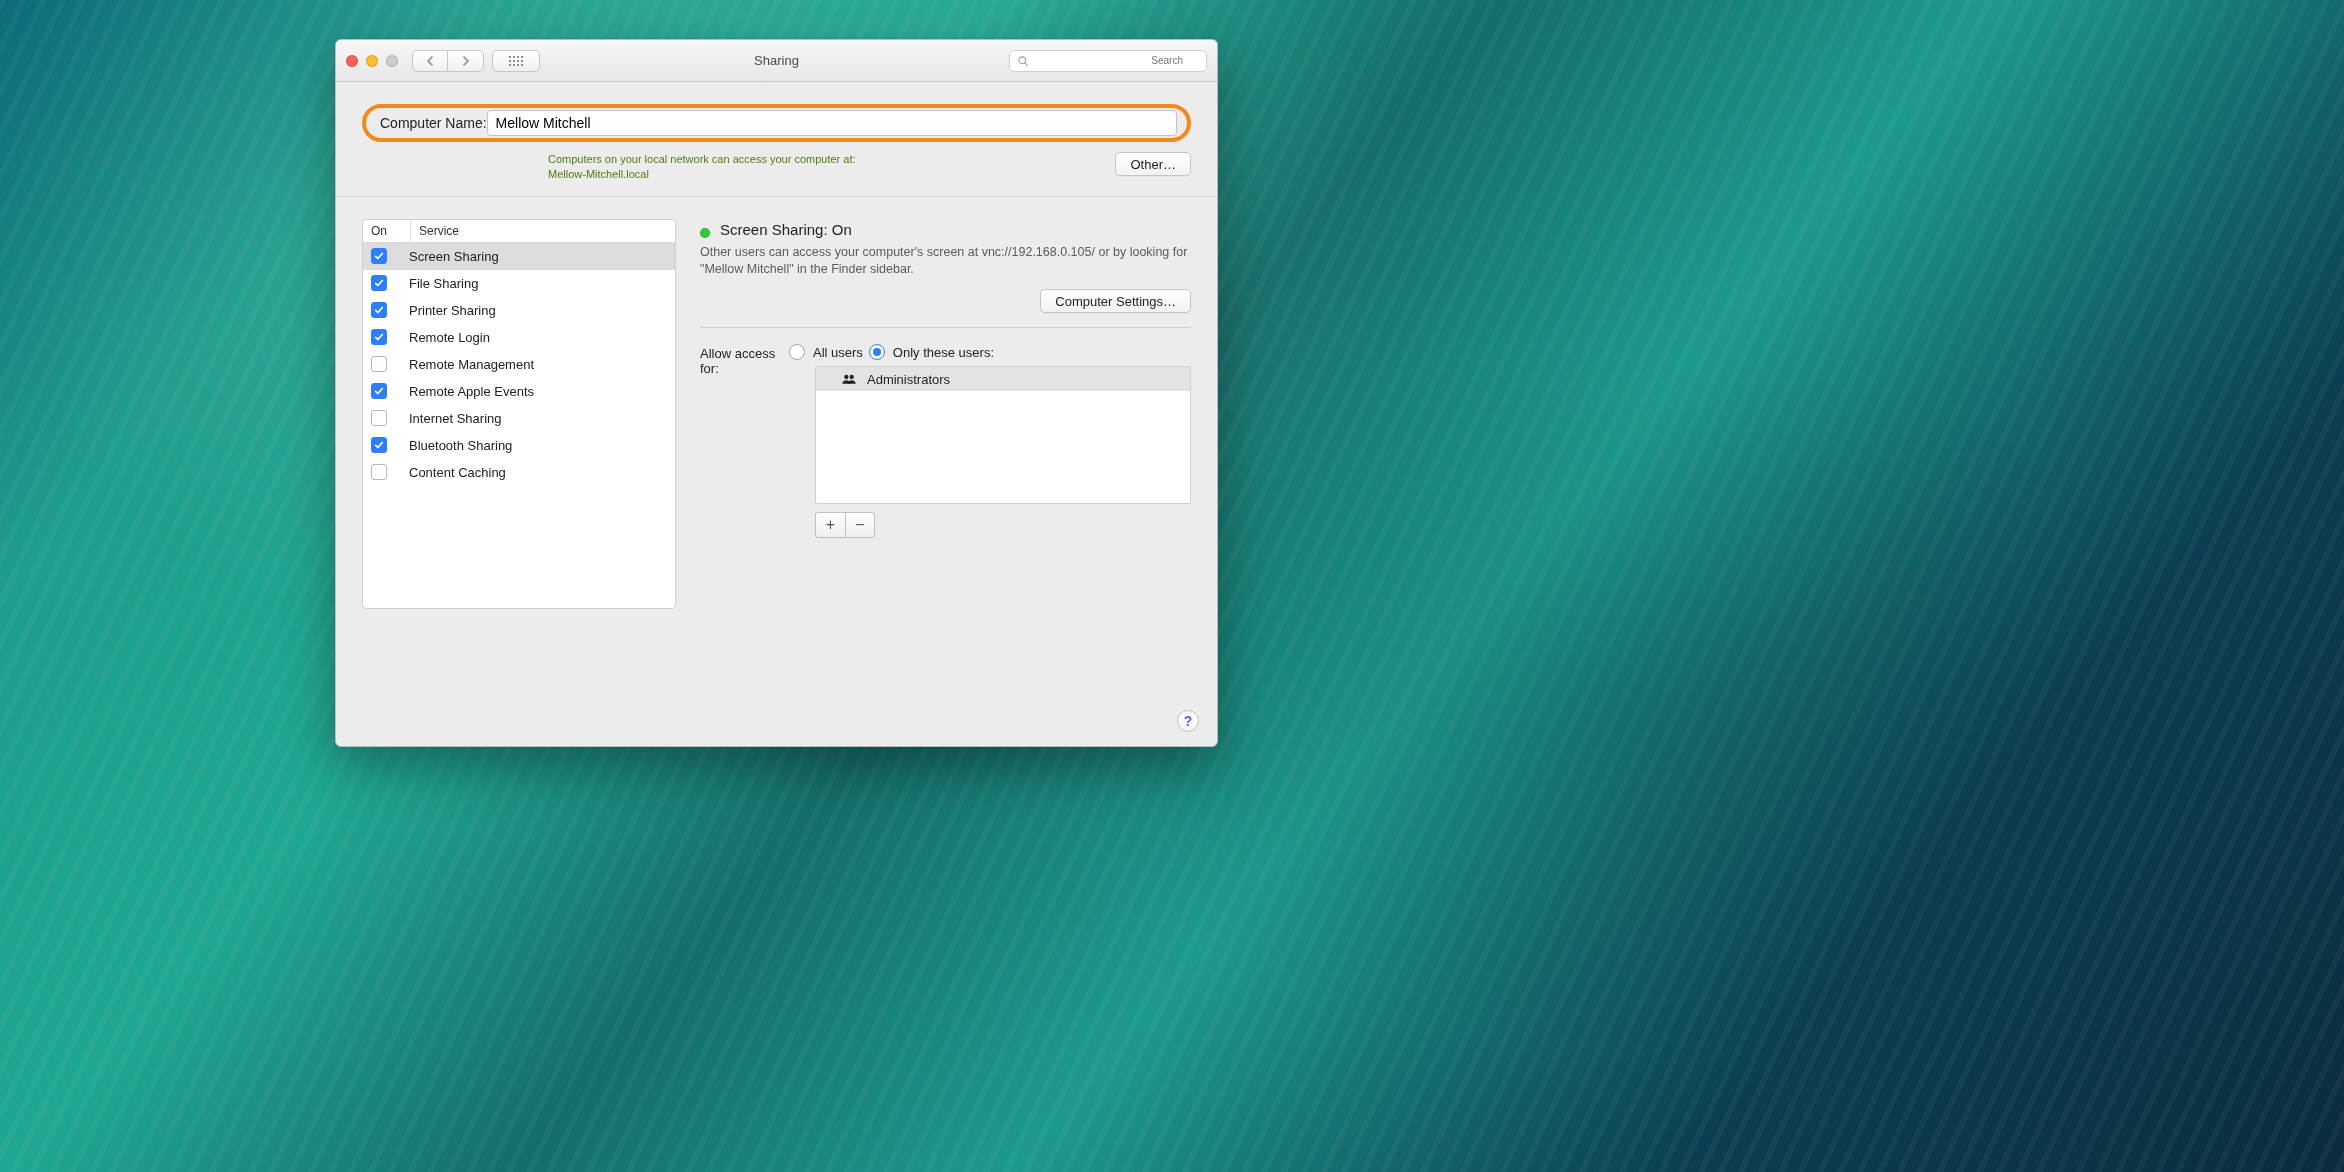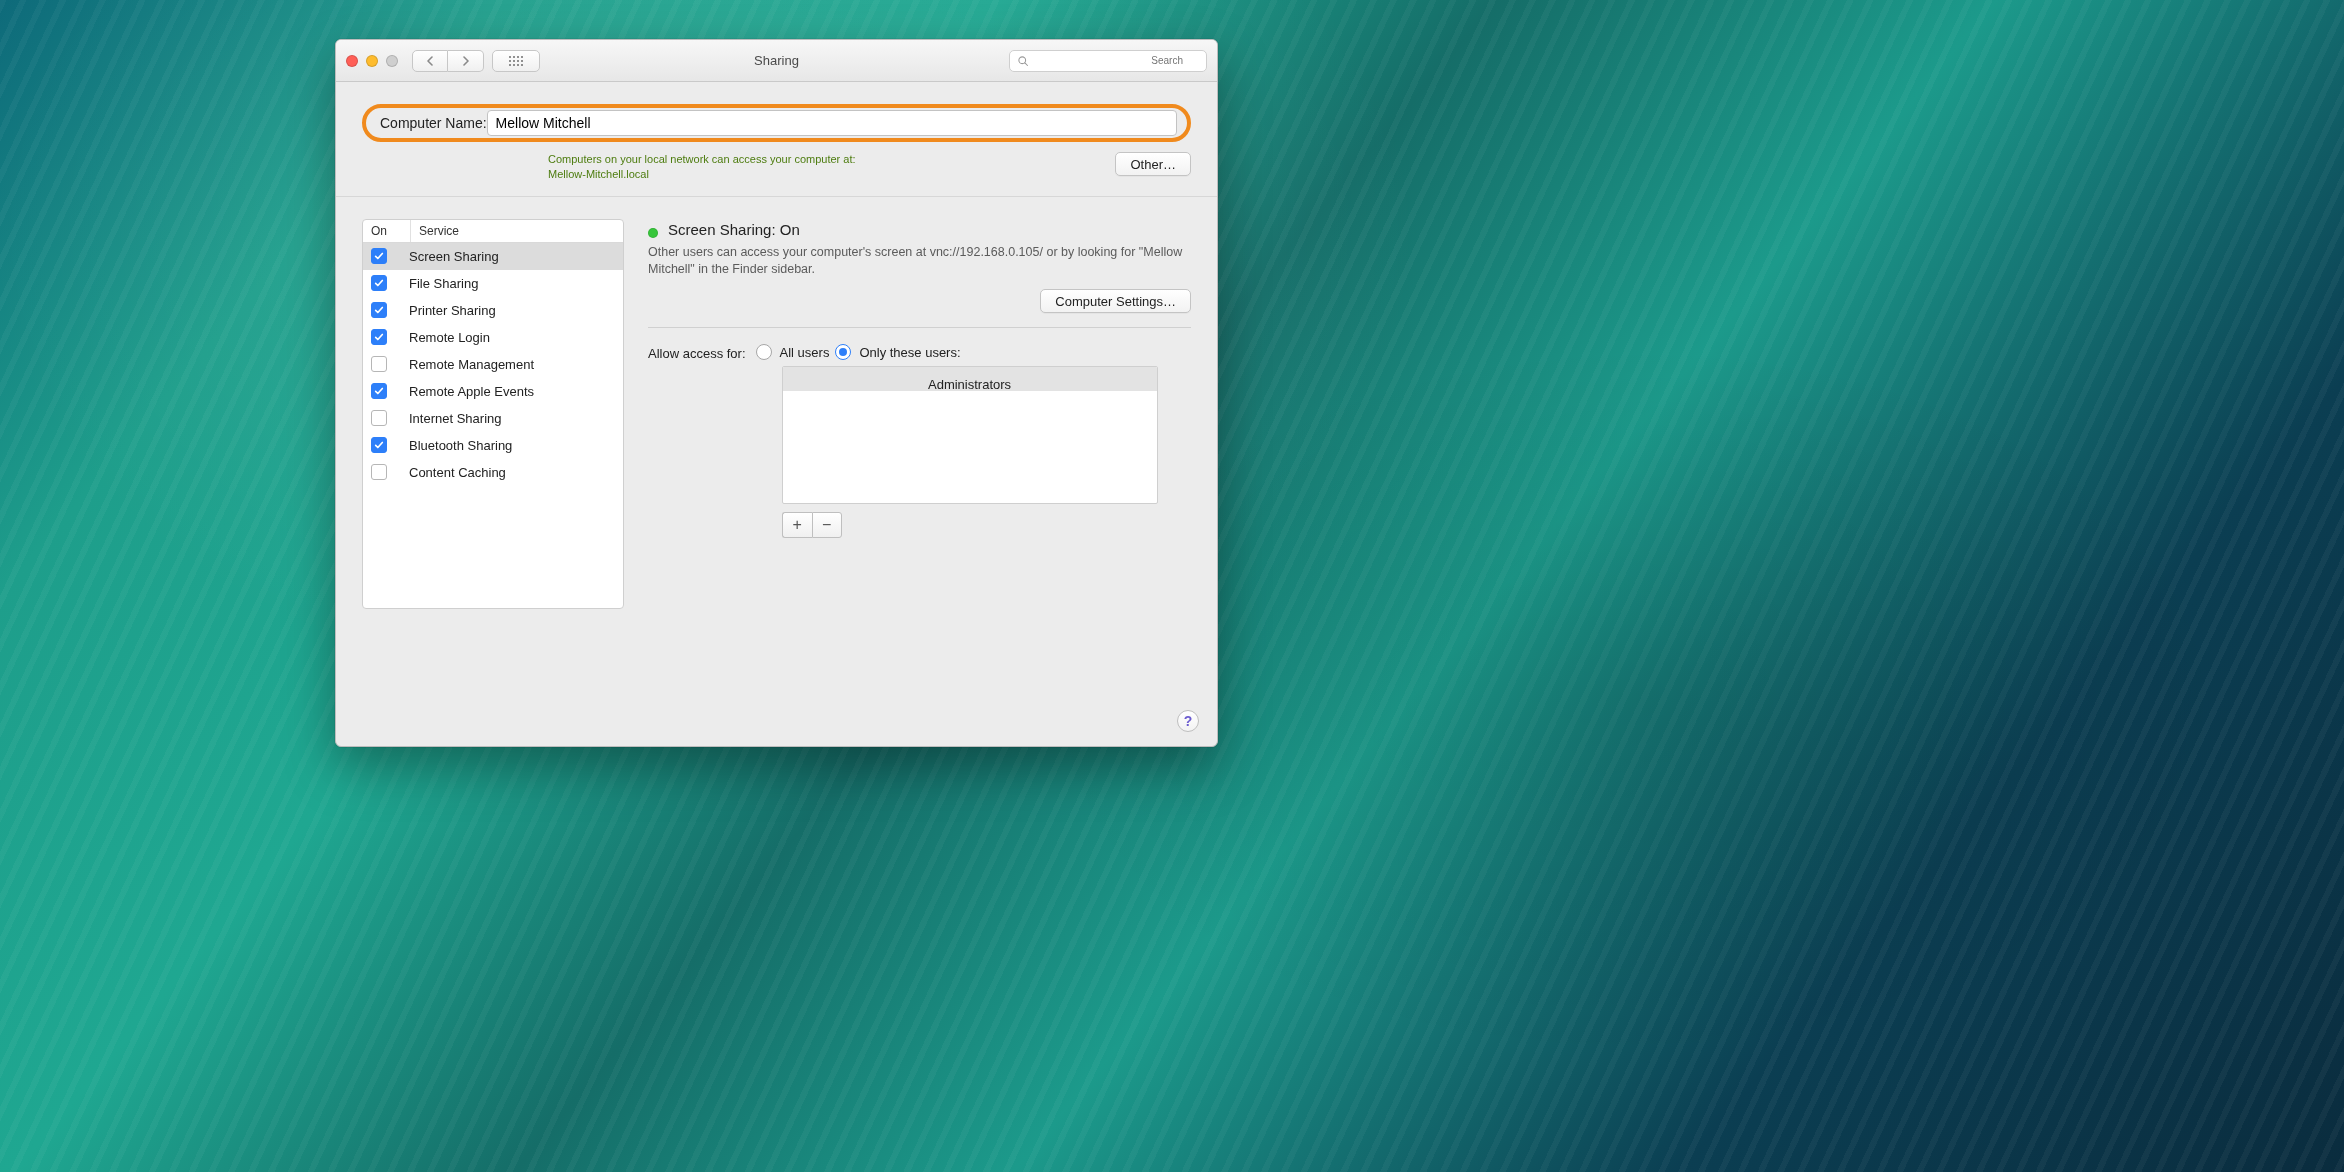--- a/index.html
+++ b/index.html
@@ -103,21 +103,21 @@
     background:linear-gradient(#ffffff,#f2f2f2);
     border:1px solid #c4c4c4; border-radius:5px;
     font-size:13px; color:#222; cursor:pointer;
     display:inline-flex;align-items:center;justify-content:center;
     box-shadow:0 1px 0 rgba(0,0,0,.03);
   }
 
   
   .body{ display:flex; gap:24px; padding:22px 26px 20px 26px; flex:1; }
   .list{
-    width:262px; height:390px;
+    width:314px; height:390px;
     background:#fff; border:1px solid #cfcfcf; border-radius:4px;
     overflow:hidden; display:flex; flex-direction:column;
   }
   .list-head{ display:flex; border-bottom:1px solid #d9d9d9; font-size:12px; color:#333;}
   .list-head div{ padding:4px 8px; }
   .list-head .on{ width:48px; border-right:1px solid #e1e1e1;}
   .list-head .svc{ flex:1; }
   .rows{ flex:1; overflow:auto; }
   .row{ display:flex; align-items:center; height:27px; padding:0 8px; gap:10px;}
   .row.sel{ background:#dcdcdc; }
@@ -142,21 +142,21 @@
   .radiowrap{ display:flex; align-items:center; gap:8px; }
   .radio{
     width:16px;height:16px;border-radius:50%;
     border:1px solid #a7a7a7;background:#fff;display:inline-flex;align-items:center;justify-content:center;
   }
   .radio.sel{ border-color:#2d7ff9;}
   .radio.sel::after{ content:"";width:8px;height:8px;border-radius:50%;background:#2d7ff9;}
   .userbox{
     width:376px; height:138px; border:1px solid #cfcfcf; background:#fff; border-radius:2px; overflow:hidden;
   }
-  .userrow{ display:flex; align-items:center; gap:10px; height:24px; padding:0 25px; background:#e3e3e3;flex-direction:column;}
+  .userrow{ display:flex; align-items:center; gap:10px; height:24px; padding:0 25px; background:#e3e3e3;}
   .userrow svg{width:16px;height:12px;}
   .pm{ margin-top:8px; display:flex; }
   .sq{ width:30px;height:26px;border:1px solid #bfbfbf;background:linear-gradient(#fff,#f0f0f0);
        display:flex;align-items:center;justify-content:center;font-size:16px;color:#555;}
   .sq:first-child{border-right:none;border-radius:3px 0 0 3px;}
   .sq:last-child{border-radius:0 3px 3px 0;}
   .userarea{ margin-left:26px; margin-top:6px; }
 
   .help{
     position:absolute; right:18px; bottom:14px;

